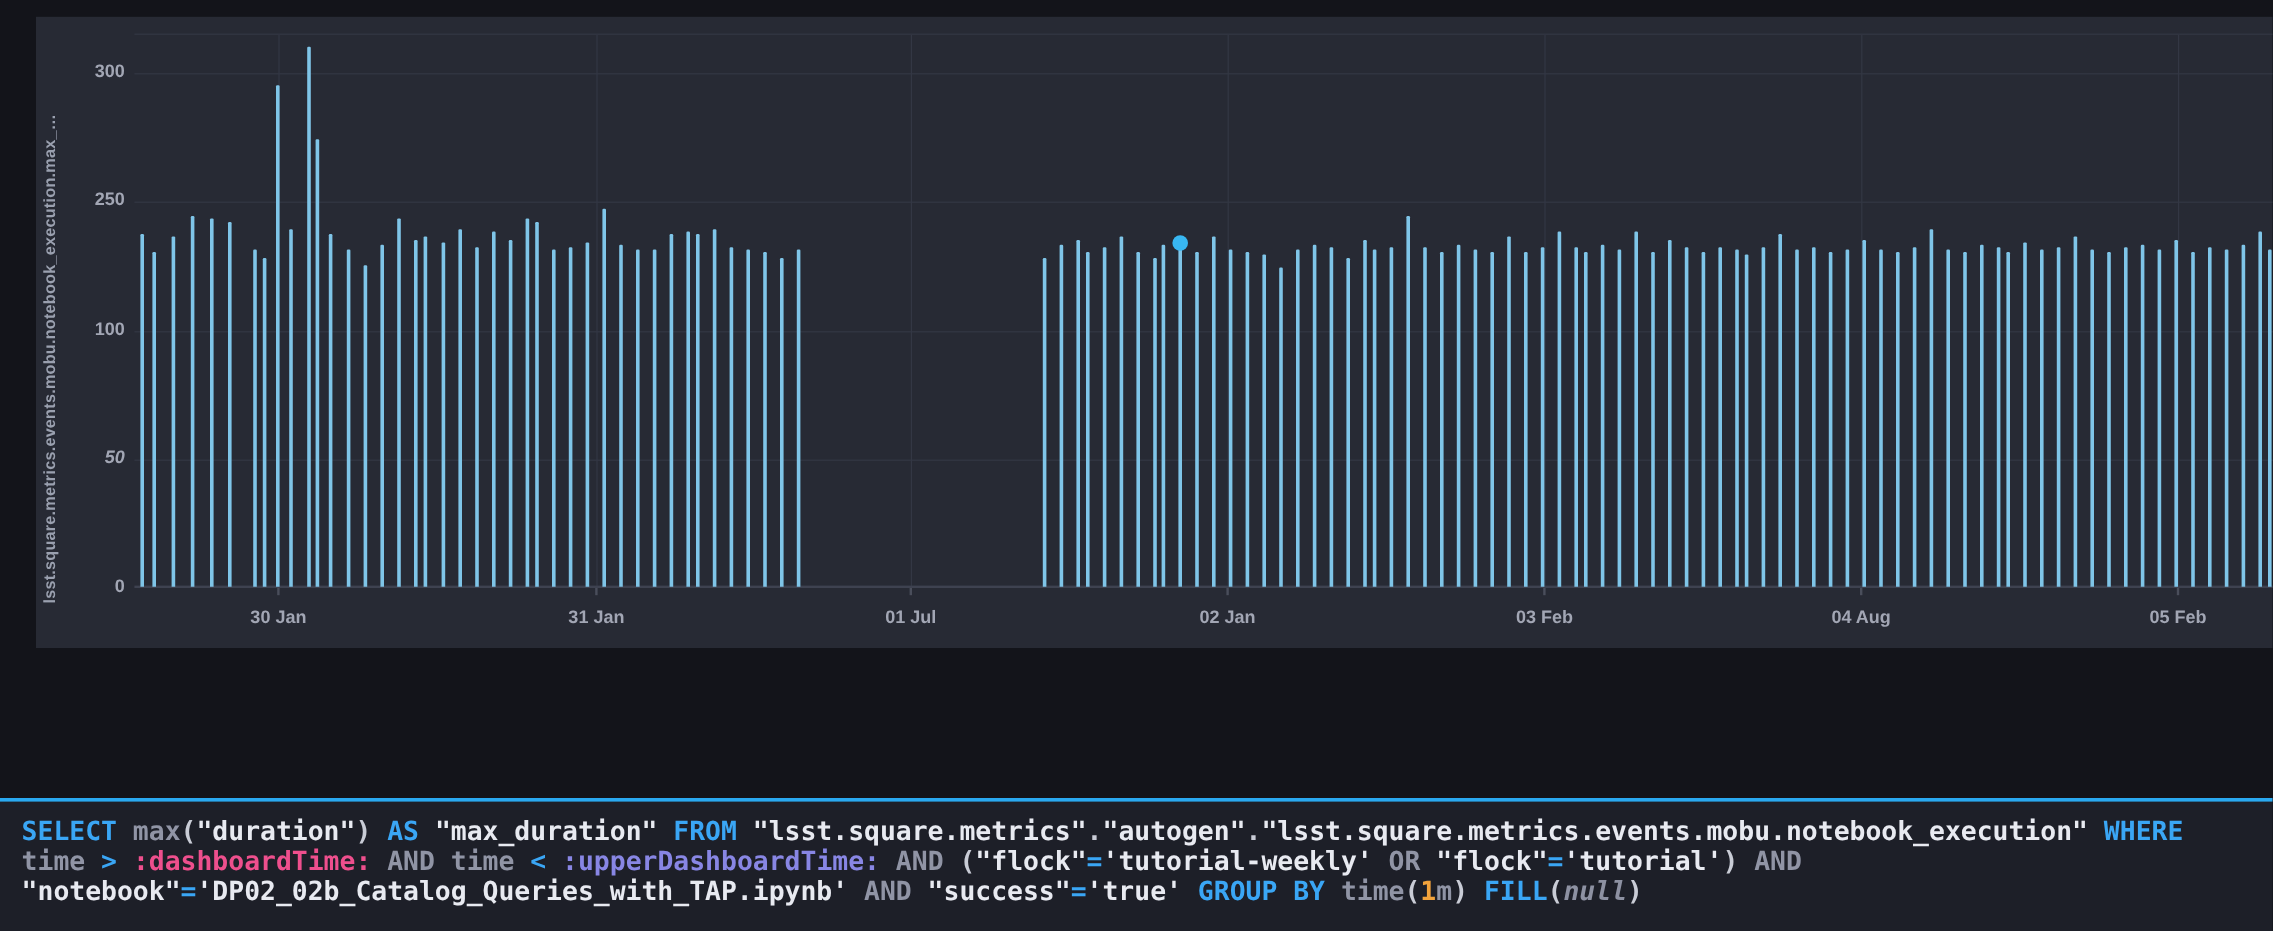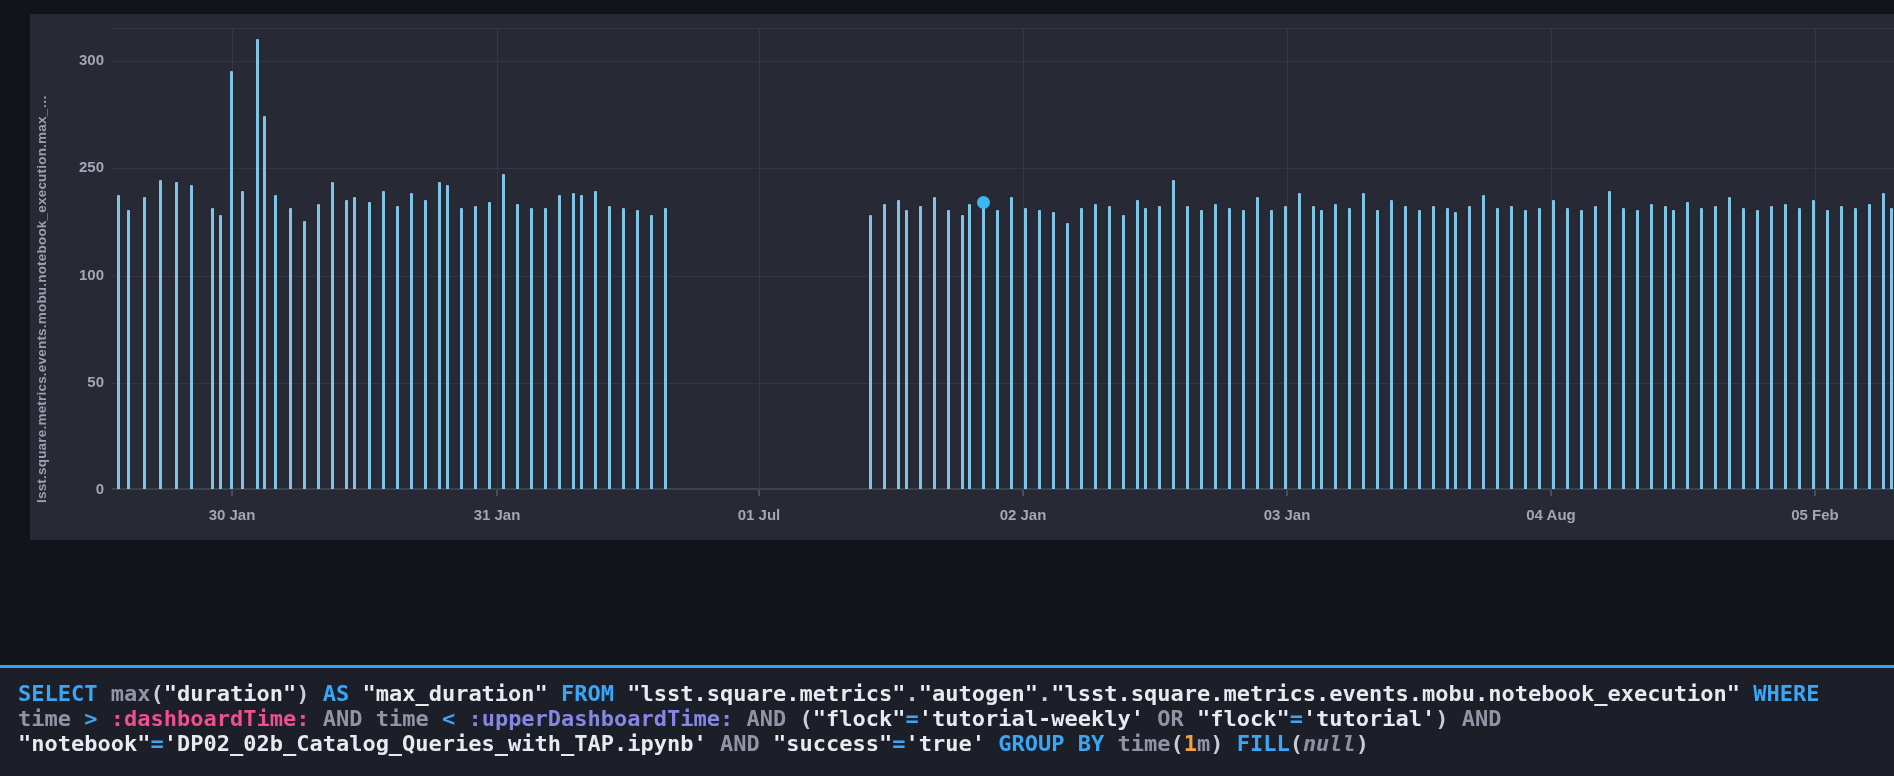--- a/index.html
+++ b/index.html
@@ -58,21 +58,21 @@
 </style>
 </head>
 <body>
 
 <div id="app">
 
   <div id="chart-panel">
     <div id="y-axis-title">lsst.square.metrics.events.mobu.notebook_execution.max_…</div>
     <div id="y-axis-labels">
         <div class="y-tick-label" style="top: 450px;">0</div>
-        <div class="y-tick-label" style="top: 342.791px;">50</div>
+        <div class="y-tick-label" style="top: 342.791px; font-style: italic;">50</div>
         <div class="y-tick-label" style="top: 235.581px;">100</div>
         <div class="y-tick-label" style="top: 128.372px;">250</div>
         <div class="y-tick-label" style="top: 21.1628px;">300</div>
       </div>
     <div id="plot-area">
         <div class="gridline-h" style="top: 353.791px;"></div>
         <div class="gridline-h" style="top: 246.581px;"></div>
         <div class="gridline-h" style="top: 139.372px;"></div>
         <div class="gridline-h" style="top: 32.1628px;"></div>
         <div class="gridline-v" style="left: 120px;"></div>
@@ -209,21 +209,21 @@
         <div class="spike" style="left: 1756px; height: 285.177px; background: rgb(127, 197, 232);"></div>
         <div class="spike" style="left: 1770px; height: 295.898px; background: rgb(127, 197, 232);"></div>
         <div class="spike" style="left: 1778px; height: 280.888px; background: rgb(127, 197, 232);"></div>
         <div class="hover-dot" style="left: 865px; top: 167.179px; background: rgb(56, 183, 242);"></div>
       </div>
     <div id="x-axis-labels">
         <div class="x-tick-label" style="left: 75px;">30 Jan</div>
         <div class="x-tick-label" style="left: 340px;">31 Jan</div>
         <div class="x-tick-label" style="left: 602px;">01 Jul</div>
         <div class="x-tick-label" style="left: 866px;">02 Jan</div>
-        <div class="x-tick-label" style="left: 1130px;">03 Jan</div>
+        <div class="x-tick-label" style="left: 1130px;">03 Feb</div>
         <div class="x-tick-label" style="left: 1394px;">04 Aug</div>
         <div class="x-tick-label" style="left: 1658px;">05 Feb</div>
       </div>
   </div>
 
   <div id="tab-row">
     
     
   </div>
 

